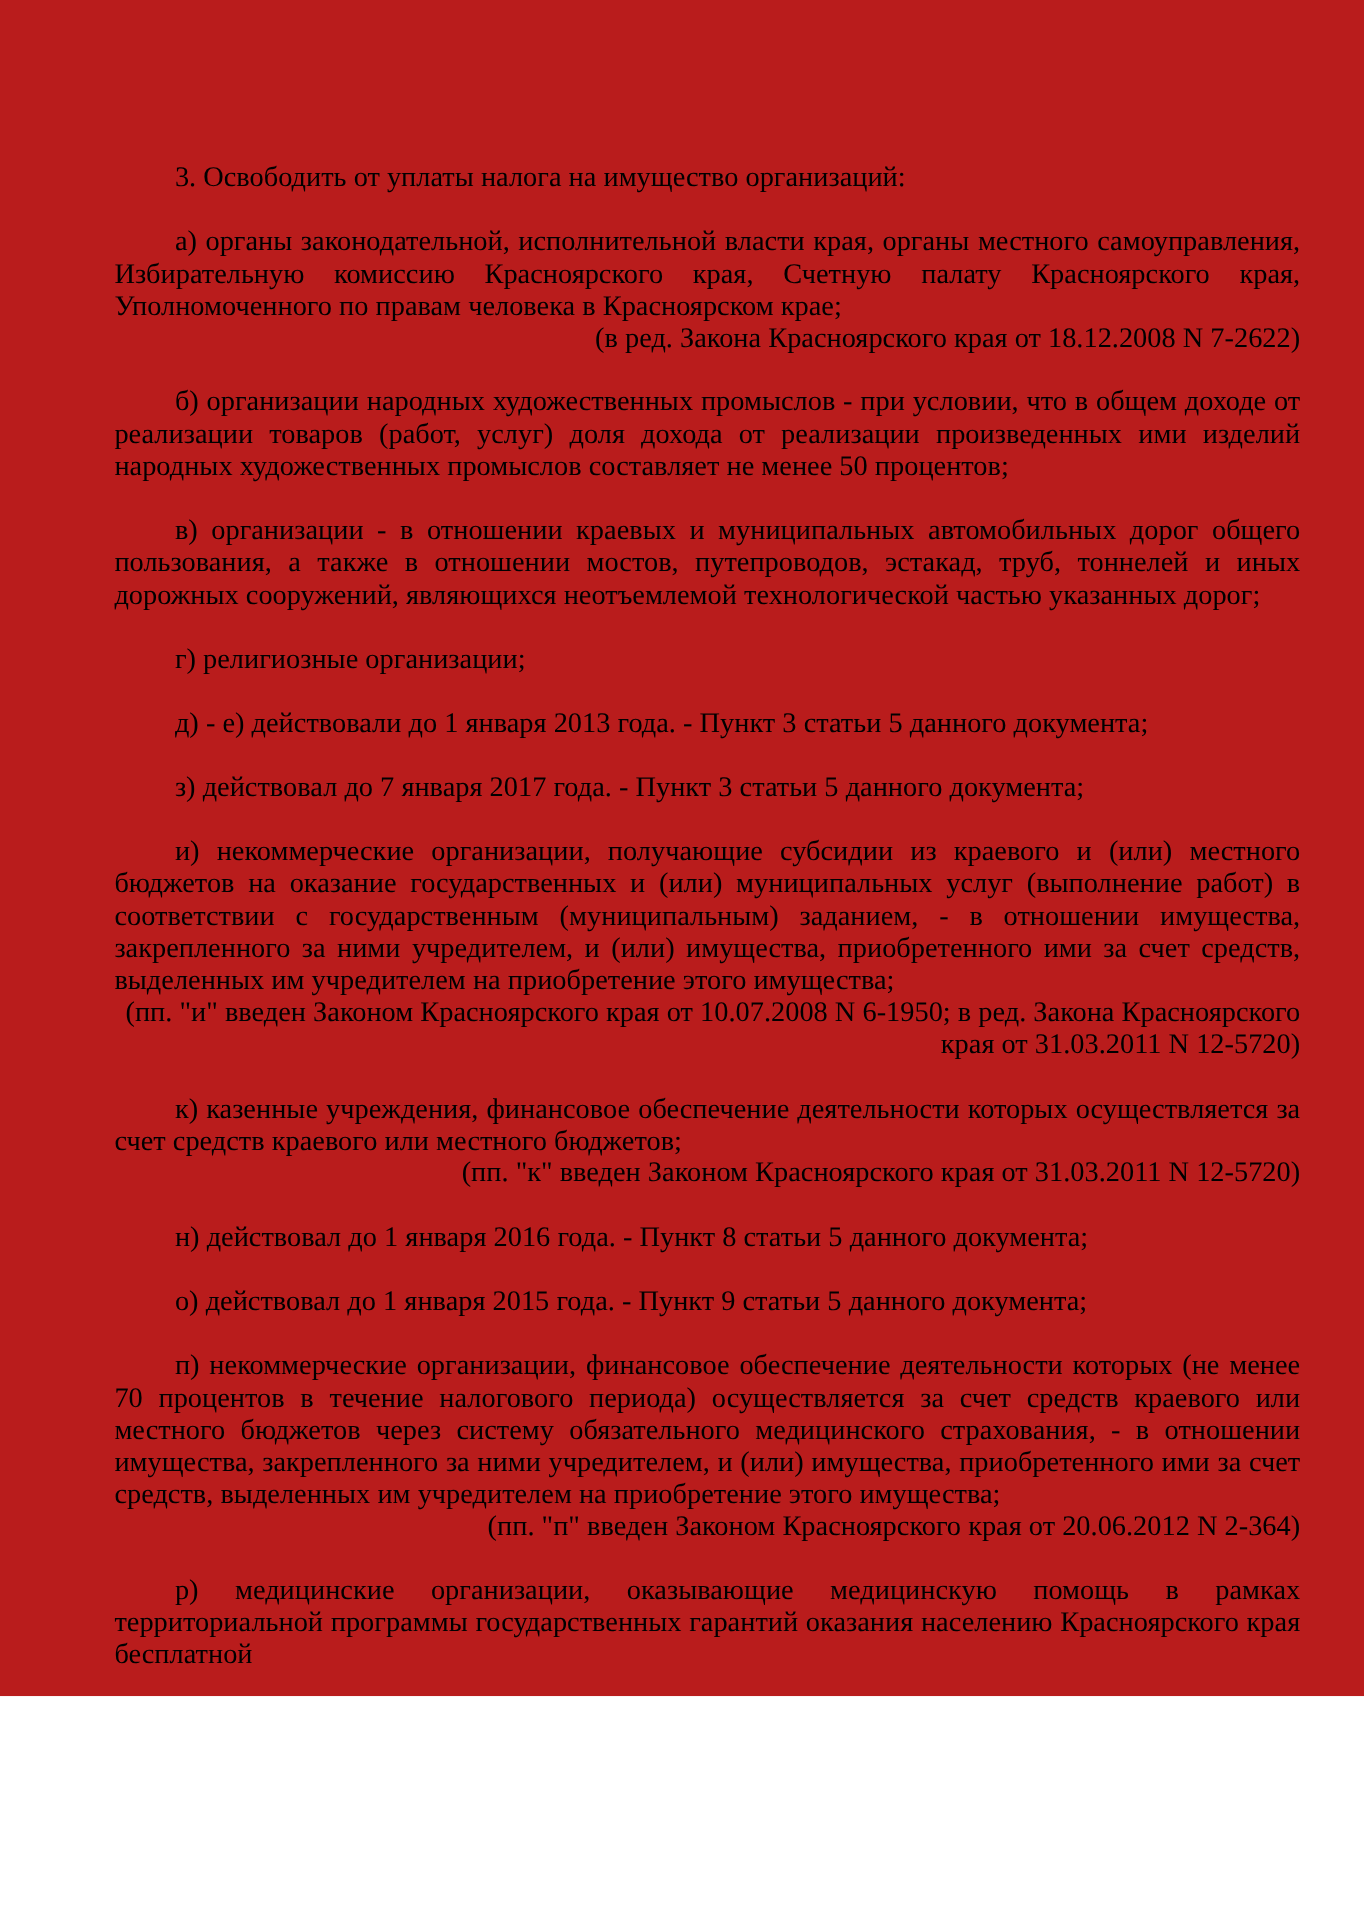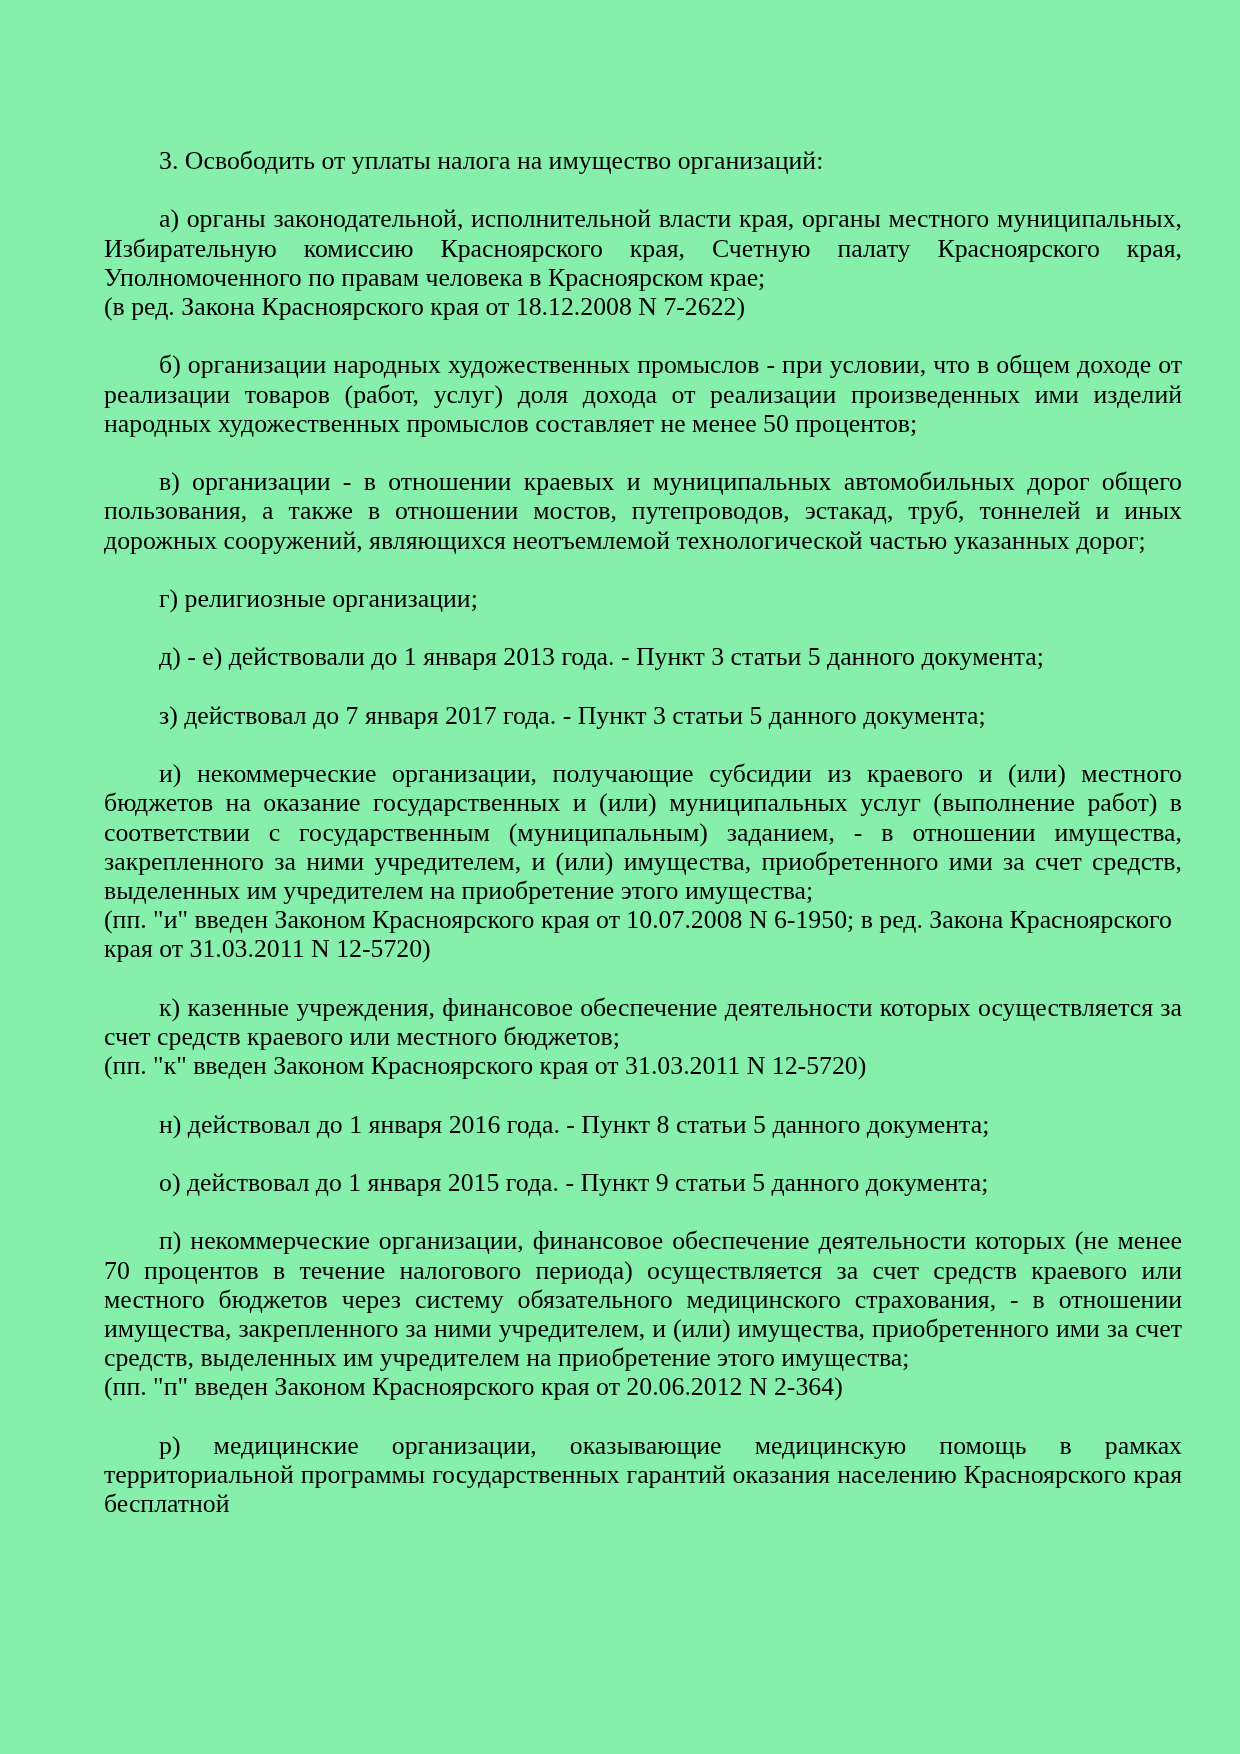--- a/index.html
+++ b/index.html
@@ -4,58 +4,58 @@
 <style>
   html, body {
     margin: 0;
     padding: 0;
     background: #ffffff;
   }
   .page {
     position: relative;
     box-sizing: border-box;
     width: 1240px;
-    height: 1754px;
-    background: #86efac;
+    height: 1542px;
+    background: #b91c1c;
     color: #000000;
     padding: 146px 58px 40px 104px;
     font-family: "Liberation Serif", "DejaVu Serif", serif;
     font-size: 25.8px;
     line-height: 29.2px;
     overflow: hidden;
   }
   .page p {
     margin: 0;
     padding: 0;
   }
   .page p.item {
     text-align: justify;
     text-indent: 55px;
     margin-top: 29.2px;
   }
   .page p.item.first {
     margin-top: 0;
   }
   .page p.note {
-    text-align: left;
+    text-align: right;
     text-indent: 0;
     margin-top: 0;
   }
   .page p.cut {
     
     text-align-last: justify;
   }
 </style>
 </head>
 <body>
 
 <div class="page">
   <div id="doc-body">
       <p class="item first">3. Освободить от уплаты налога на имущество организаций:</p>
-      <p class="item">а) органы законодательной, исполнительной власти края, органы местного муниципальных, Избирательную комиссию Красноярского края, Счетную палату Красноярского края, Уполномоченного по правам человека в Красноярском крае;</p>
+      <p class="item">а) органы законодательной, исполнительной власти края, органы местного самоуправления, Избирательную комиссию Красноярского края, Счетную палату Красноярского края, Уполномоченного по правам человека в Красноярском крае;</p>
       <p class="note">(в ред. Закона Красноярского края от 18.12.2008 N 7-2622)</p>
       <p class="item">б) организации народных художественных промыслов - при условии, что в общем доходе от реализации товаров (работ, услуг) доля дохода от реализации произведенных ими изделий народных художественных промыслов составляет не менее 50 процентов;</p>
       <p class="item">в) организации - в отношении краевых и муниципальных автомобильных дорог общего пользования, а также в отношении мостов, путепроводов, эстакад, труб, тоннелей и иных дорожных сооружений, являющихся неотъемлемой технологической частью указанных дорог;</p>
       <p class="item">г) религиозные организации;</p>
       <p class="item">д) - е) действовали до 1 января 2013 года. - Пункт 3 статьи 5 данного документа;</p>
       <p class="item">з) действовал до 7 января 2017 года. - Пункт 3 статьи 5 данного документа;</p>
       <p class="item">и) некоммерческие организации, получающие субсидии из краевого и (или) местного бюджетов на оказание государственных и (или) муниципальных услуг (выполнение работ) в соответствии с государственным (муниципальным) заданием, - в отношении имущества, закрепленного за ними учредителем, и (или) имущества, приобретенного ими за счет средств, выделенных им учредителем на приобретение этого имущества;</p>
       <p class="note">(пп. "и" введен Законом Красноярского края от 10.07.2008 N 6-1950; в ред. Закона Красноярского края от 31.03.2011 N 12-5720)</p>
       <p class="item">к) казенные учреждения, финансовое обеспечение деятельности которых осуществляется за счет средств краевого или местного бюджетов;</p>
       <p class="note">(пп. "к" введен Законом Красноярского края от 31.03.2011 N 12-5720)</p>

